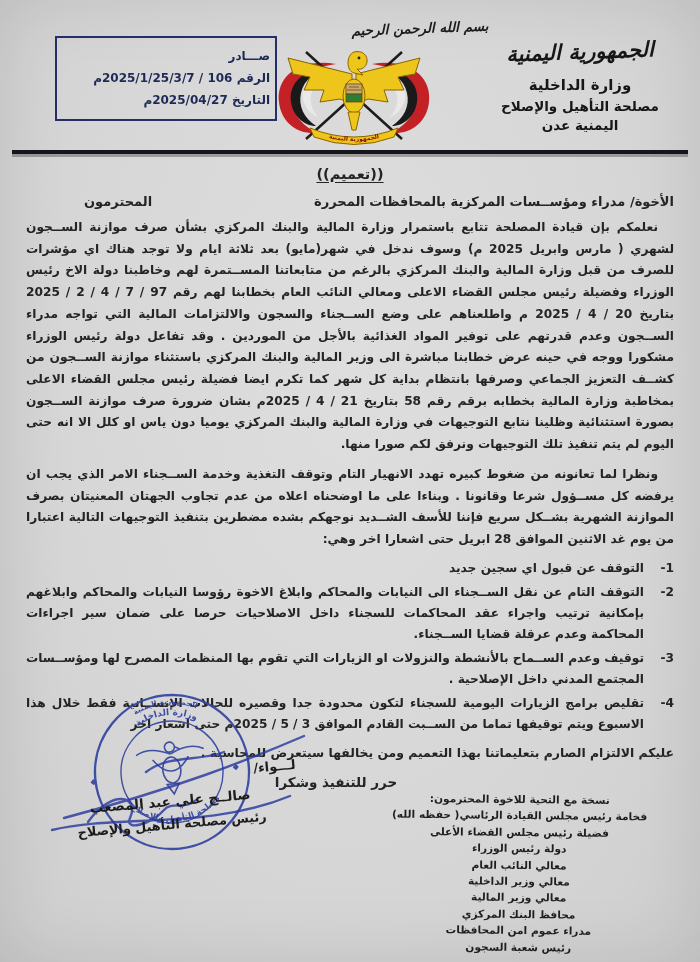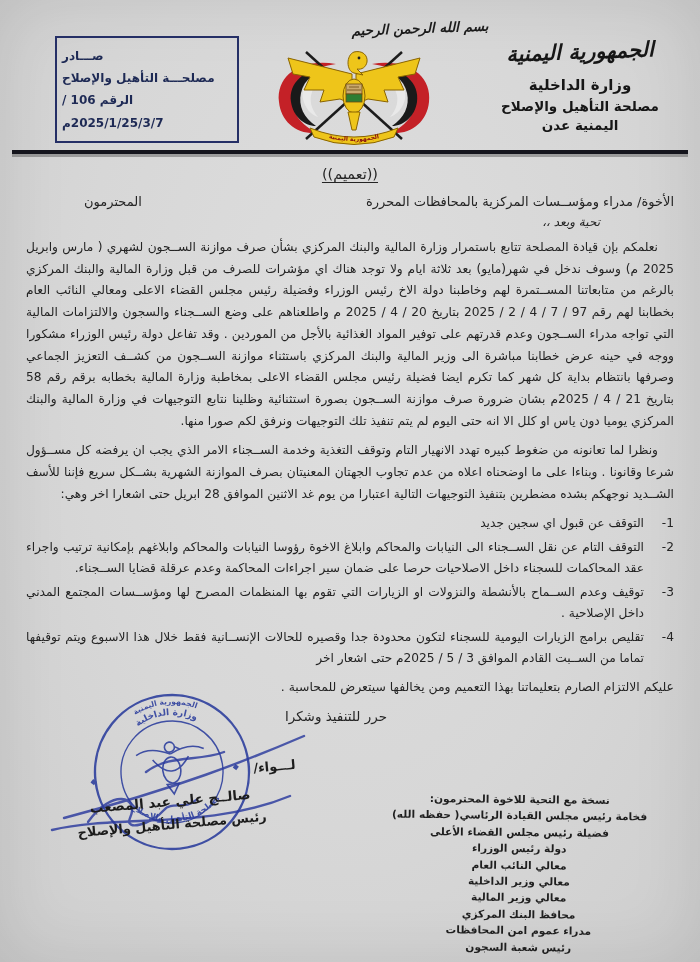--- a/index.html
+++ b/index.html
@@ -6,23 +6,23 @@
   body{background:#b9b9b9;}
   .paper{
     position:relative;width:700px;height:962px;overflow:hidden;
     background:radial-gradient(ellipse at 50% 38%, #dedede 0%, #d7d7d7 55%, #cecece 100%);
     box-shadow:inset 0 0 70px rgba(0,0,0,.10);
     font-family:"DejaVu Sans", sans-serif;
     color:#242424;direction:rtl;
   }
   
   .issue-box{
-    position:absolute;top:36px;left:55px;width:184px;
+    position:absolute;top:36px;left:55px;width:222px;
     border:2.5px solid #252f66;padding:7px 5px;box-sizing:border-box;
-    text-align:left;color:#1e2a55;font-weight:bold;
+    text-align:right;color:#1e2a55;font-weight:bold;
     font-size:12px;line-height:1.85;
   }
   .bismillah{
     position:absolute;top:20px;left:338px;width:164px;text-align:center;
     font-size:13.5px;font-weight:bold;font-style:italic;color:#1b1b1b;
     transform:rotate(-2deg);
   }
   .emblem{position:absolute;top:44px;left:266px;width:176px;height:104px;}
   .head-col{
     position:absolute;top:40px;right:8px;width:224px;text-align:center;
@@ -30,21 +30,21 @@
   }
   .head-republic{font-size:21px;font-style:italic;letter-spacing:1px;transform:rotate(-2deg);}
   .head-ministry{font-size:15px;margin-top:12px;}
   .head-authority{font-size:13.5px;margin-top:4px;}
   .head-city{font-size:13.5px;margin-top:3px;}
   .divider{
     position:absolute;top:150px;left:12px;right:12px;height:3.5px;
     background:#15151d;box-shadow:0 3px 0 rgba(0,0,0,.28);
   }
   
-  .doc-body{position:absolute;top:158px;right:26px;left:26px;font-weight:normal;}
+  .doc-body{position:absolute;top:158px;right:26px;left:26px;font-weight:bold;}
   .circ-title{
     text-align:center;font-size:14.5px;margin-top:8px;
     text-decoration:underline;text-underline-offset:3px;
   }
   .addr-row{display:flex;justify-content:space-between;align-items:flex-start;
     margin-top:12px;font-size:13px;}
   .addr-left{margin-left:58px;}
   .greeting{margin:6px 74px 0 0;font-size:12px;font-style:italic;}
   .para{margin:8px 0 0 0;text-align:justify;font-size:12.2px;line-height:1.78;text-indent:16px;}
   .directives{margin-top:7px;}
@@ -71,22 +71,22 @@
   }
   .cc-item{white-space:nowrap;}
 </style>
 </head>
 <body>
 
 <div class="paper">
 
   <div class="issue-box">
     <div>صـــادر</div>
-    <div>مصلحـــة التأهيل والإصلاح</div>
     <div>الرقم 106 / 2025/1/25/3/7م</div>
+    <div>التاريخ 2025/04/27م</div>
   </div>
 
   <div class="bismillah">بسم الله الرحمن الرحيم</div>
 
   <svg class="emblem" viewBox="0 0 176 104">
 
     <path d="M70,20 C34,14 10,32 13,58 C15,78 31,91 52,89 C35,82 24,67 27,51 C30,33 48,23 70,20 Z" fill="#c42127"></path>
     <path d="M66,24 C40,23 22,38 25,58 C27,72 38,82 50,82 C38,74 32,62 35,49 C38,35 50,27 66,24 Z" fill="#1a1a1a"></path>
     <path d="M63,28 C46,30 34,42 37,55 C39,64 45,71 52,73 C45,65 43,56 46,48 C49,38 55,31 63,28 Z" fill="#e9e9e9"></path>
 
@@ -129,21 +129,20 @@
   <div class="divider"></div>
 
   <div class="doc-body">
     <div class="circ-title">((تعميم))</div>
 
     <div class="addr-row">
       <span>الأخوة/ مدراء ومؤســسات المركزية بالمحافظات المحررة</span>
       <span class="addr-left">المحترمون</span>
     </div>
 
-    <div class="greeting">تحية وبعد ،،</div>
 
     <p class="para">نعلمكم بإن قيادة المصلحة تتابع باستمرار وزارة المالية والبنك المركزي بشأن صرف موازنة الســجون لشهري ( مارس وابريل 2025 م) وسوف ندخل في شهر(مايو) بعد ثلاثة ايام ولا توجد هناك اي مؤشرات للصرف من قبل وزارة المالية والبنك المركزي بالرغم من متابعاتنا المســتمرة لهم وخاطبنا دولة الاخ رئيس الوزراء وفضيلة رئيس مجلس القضاء الاعلى ومعالي النائب العام بخطابنا لهم رقم 97 / 7 / 4 / 2 / 2025 بتاريخ 20 / 4 / 2025 م واطلعناهم على وضع الســجناء والسجون والالتزامات المالية التي تواجه مدراء الســجون وعدم قدرتهم على توفير المواد الغذائية بالأجل من الموردين . وقد تفاعل دولة رئيس الوزراء مشكورا ووجه في حينه عرض خطابنا مباشرة الى وزير المالية والبنك المركزي باستثناء موازنة الســجون من كشــف التعزيز الجماعي وصرفها بانتظام بداية كل شهر كما تكرم ايضا فضيلة رئيس مجلس القضاء الاعلى بمخاطبة وزارة المالية بخطابه برقم رقم 58 بتاريخ 21 / 4 / 2025م بشان ضرورة صرف موازنة الســجون بصورة استثنائية وظلينا نتابع التوجيهات في وزارة المالية والبنك المركزي يوميا دون ياس او كلل الا انه حتى اليوم لم يتم تنفيذ تلك التوجيهات ونرفق لكم صورا منها.</p>
     <p class="para">ونظرا لما تعانونه من ضغوط كبيره تهدد الانهيار التام وتوقف التغذية وخدمة الســجناء الامر الذي يجب ان يرفضه كل مســؤول شرعا وقانونا . وبناءا على ما اوضحناه اعلاه من عدم تجاوب الجهتان المعنيتان بصرف الموازنة الشهرية بشــكل سريع فإننا للأسف الشــديد نوجهكم بشده مضطرين بتنفيذ التوجيهات التالية اعتبارا من يوم غد الاثنين الموافق 28 ابريل حتى اشعارا اخر وهي:</p>
 
     <div class="directives">
       <div class="directive">
         <span class="d-num">1-</span>
         <span class="d-text">التوقف عن قبول اي سجين جديد</span>
       </div>
       <div class="directive">

